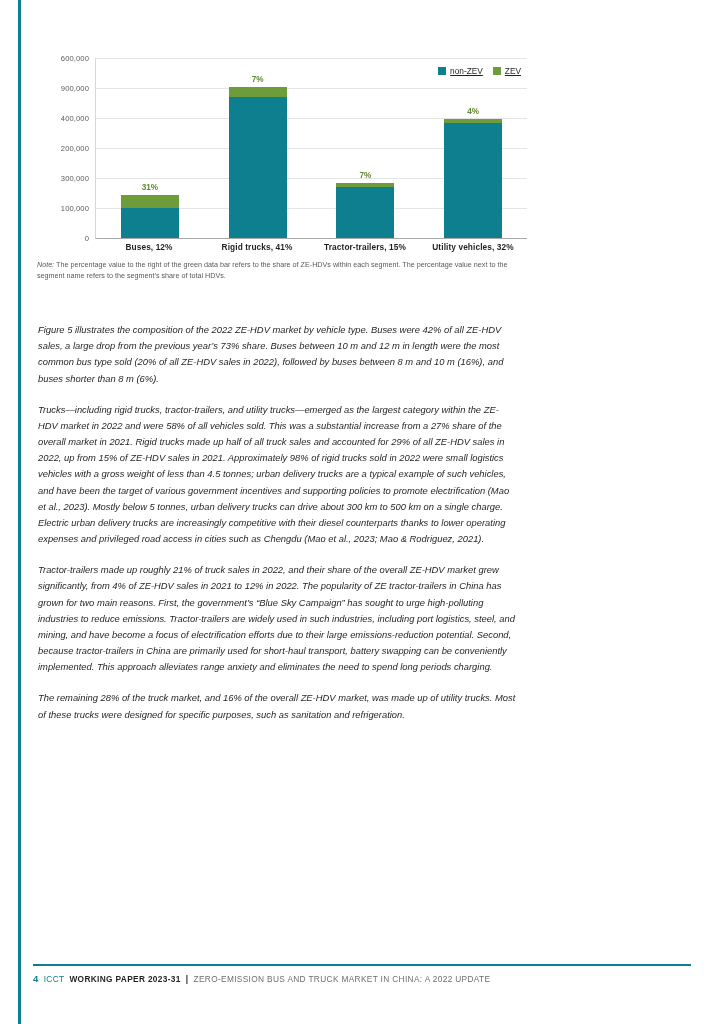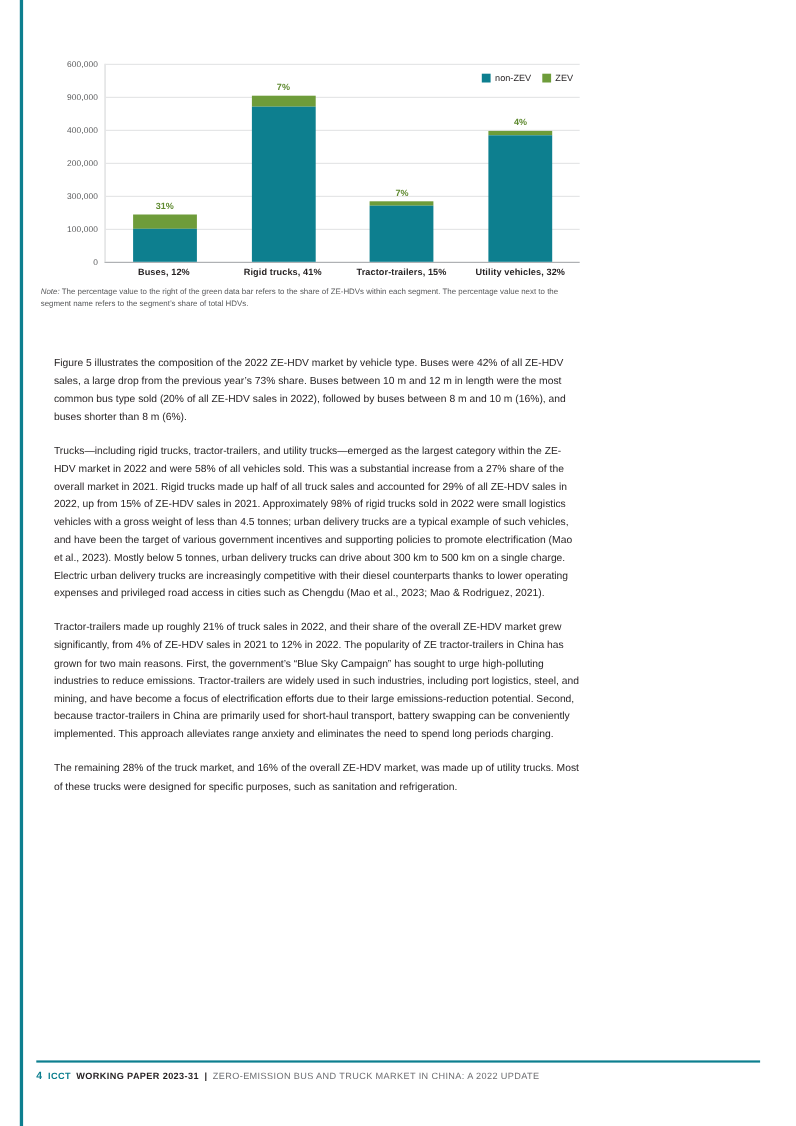--- a/index.html
+++ b/index.html
@@ -136,20 +136,21 @@
   }
   .legend {
     position: absolute;
     right: 6px;
     top: 8px;
     display: flex;
     align-items: center;
     gap: 10px;
     font-size: 8.3px;
     color: #231f20;
+    text-decoration: underline;
   }
   .legend-item {
     display: flex;
     align-items: center;
     gap: 4px;
   }
   .legend-swatch {
     width: 8px; height: 8px;
     display: inline-block;
   }
@@ -165,23 +166,24 @@
     margin-top: 13px;
     font-size: 8.6px;
     color: #231f20;
     letter-spacing: 0.15px;
   }
   .fig-caption b { font-weight: bold; }
 
   
   .body-text {
     position: absolute;
-    left: 16px;
+    left: 5px;
     top: 322px;
     width: 478px;
+    font-style: italic;
   }
   .body-text p {
     margin: 0 0 15px 0;
     font-size: 9.4px;
     line-height: 1.72;
     color: #231f20;
     letter-spacing: 0.0px;
     text-align: left;
   }
 
@@ -209,21 +211,21 @@
     font-size: 8.3px;
     letter-spacing: 0.35px;
   }
   .pg-num {
     color: #0d7f8f;
     font-weight: bold;
     font-size: 9.5px;
   }
   .f-icct {
     color: #0d7f8f;
-    font-weight: bold;
+    font-weight: normal;
   }
   .f-wp {
     color: #231f20;
     font-weight: bold;
   }
   .f-sep { color: #231f20; font-weight: bold; }
   .f-title {
     color: #6d6e71;
   }
 </style>

